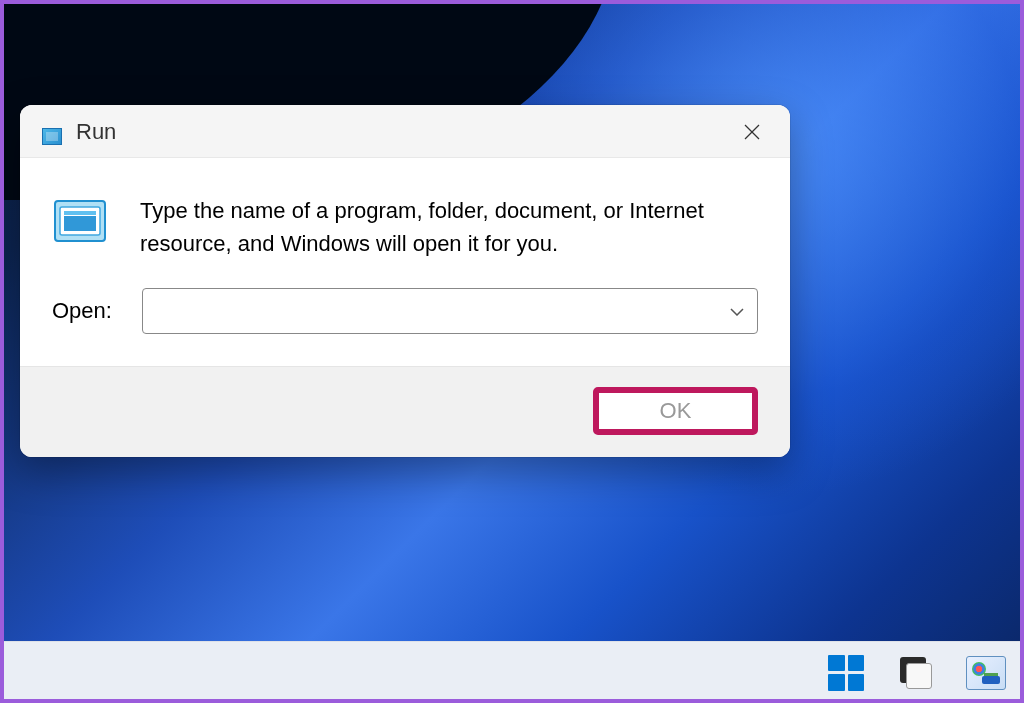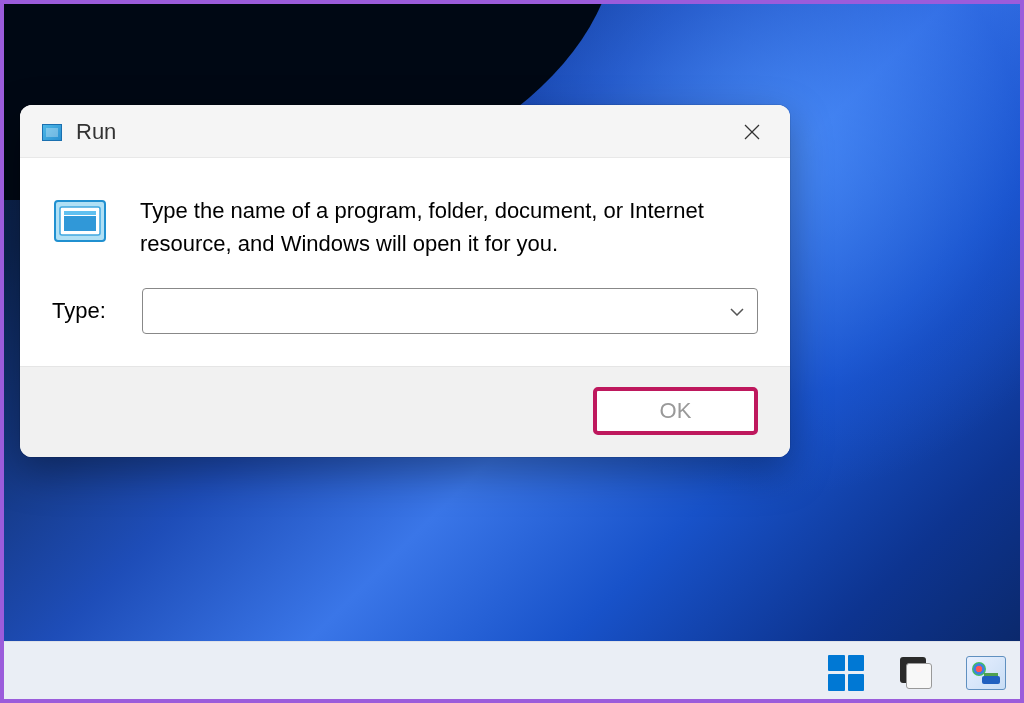--- a/index.html
+++ b/index.html
@@ -73,21 +73,21 @@
       display: flex;
       align-items: center;
       justify-content: space-between;
       padding: 12px 18px 10px 22px;
       background: #f5f5f5;
       border-bottom: 1px solid #e8e8e8;
     }
     
     .titlebar-left {
       display: flex;
-      align-items: center;
+      align-items: flex-end;
       gap: 14px;
     }
     
     .titlebar-icon {
       width: 20px;
       height: 17px;
       background: linear-gradient(135deg, #4db8e8, #2a90d0);
       border: 1px solid #1a70b0;
       position: relative;
     }
@@ -199,21 +199,21 @@
       display: flex;
       justify-content: flex-end;
       gap: 14px;
       border-top: 1px solid #e5e5e5;
     }
     
     .dialog-button {
       min-width: 165px;
       height: 48px;
       background: #ffffff;
-      border: 4px solid #be185d;
+      border: 6px solid #be185d;
       border-radius: 5px;
       font-size: 22px;
       color: #000;
       cursor: pointer;
       font-family: inherit;
     }
     
     .dialog-button.disabled {
       color: #999;
     }
@@ -344,21 +344,21 @@
             <rect x="3" y="3" width="50" height="40" rx="3" fill="#b0e0f5" stroke="#2090d0" stroke-width="2"></rect>
             <rect x="8" y="9" width="40" height="28" rx="2" fill="#ffffff" stroke="#40a8e0" stroke-width="1.5"></rect>
             <rect x="12" y="18" width="32" height="15" fill="#3098d8"></rect>
             <rect x="12" y="13" width="32" height="4" fill="#60c0f0"></rect>
           </svg>
         </div>
         <div class="description-text">Type the name of a program, folder, document, or Internet resource, and Windows will open it for you.</div>
       </div>
 
       <div class="input-row">
-        <span class="open-label">Type:</span>
+        <span class="open-label">Open:</span>
         <div class="combo-wrapper">
           <input type="text" class="combo-input" value="" style="">
           <span class="chevron-icon">
             <svg width="14" height="8" viewBox="0 0 14 8">
               <polyline points="1,1 7,7 13,1" fill="none" stroke="#555" stroke-width="1.5"></polyline>
             </svg>
           </span>
         </div>
       </div>
     </div>

